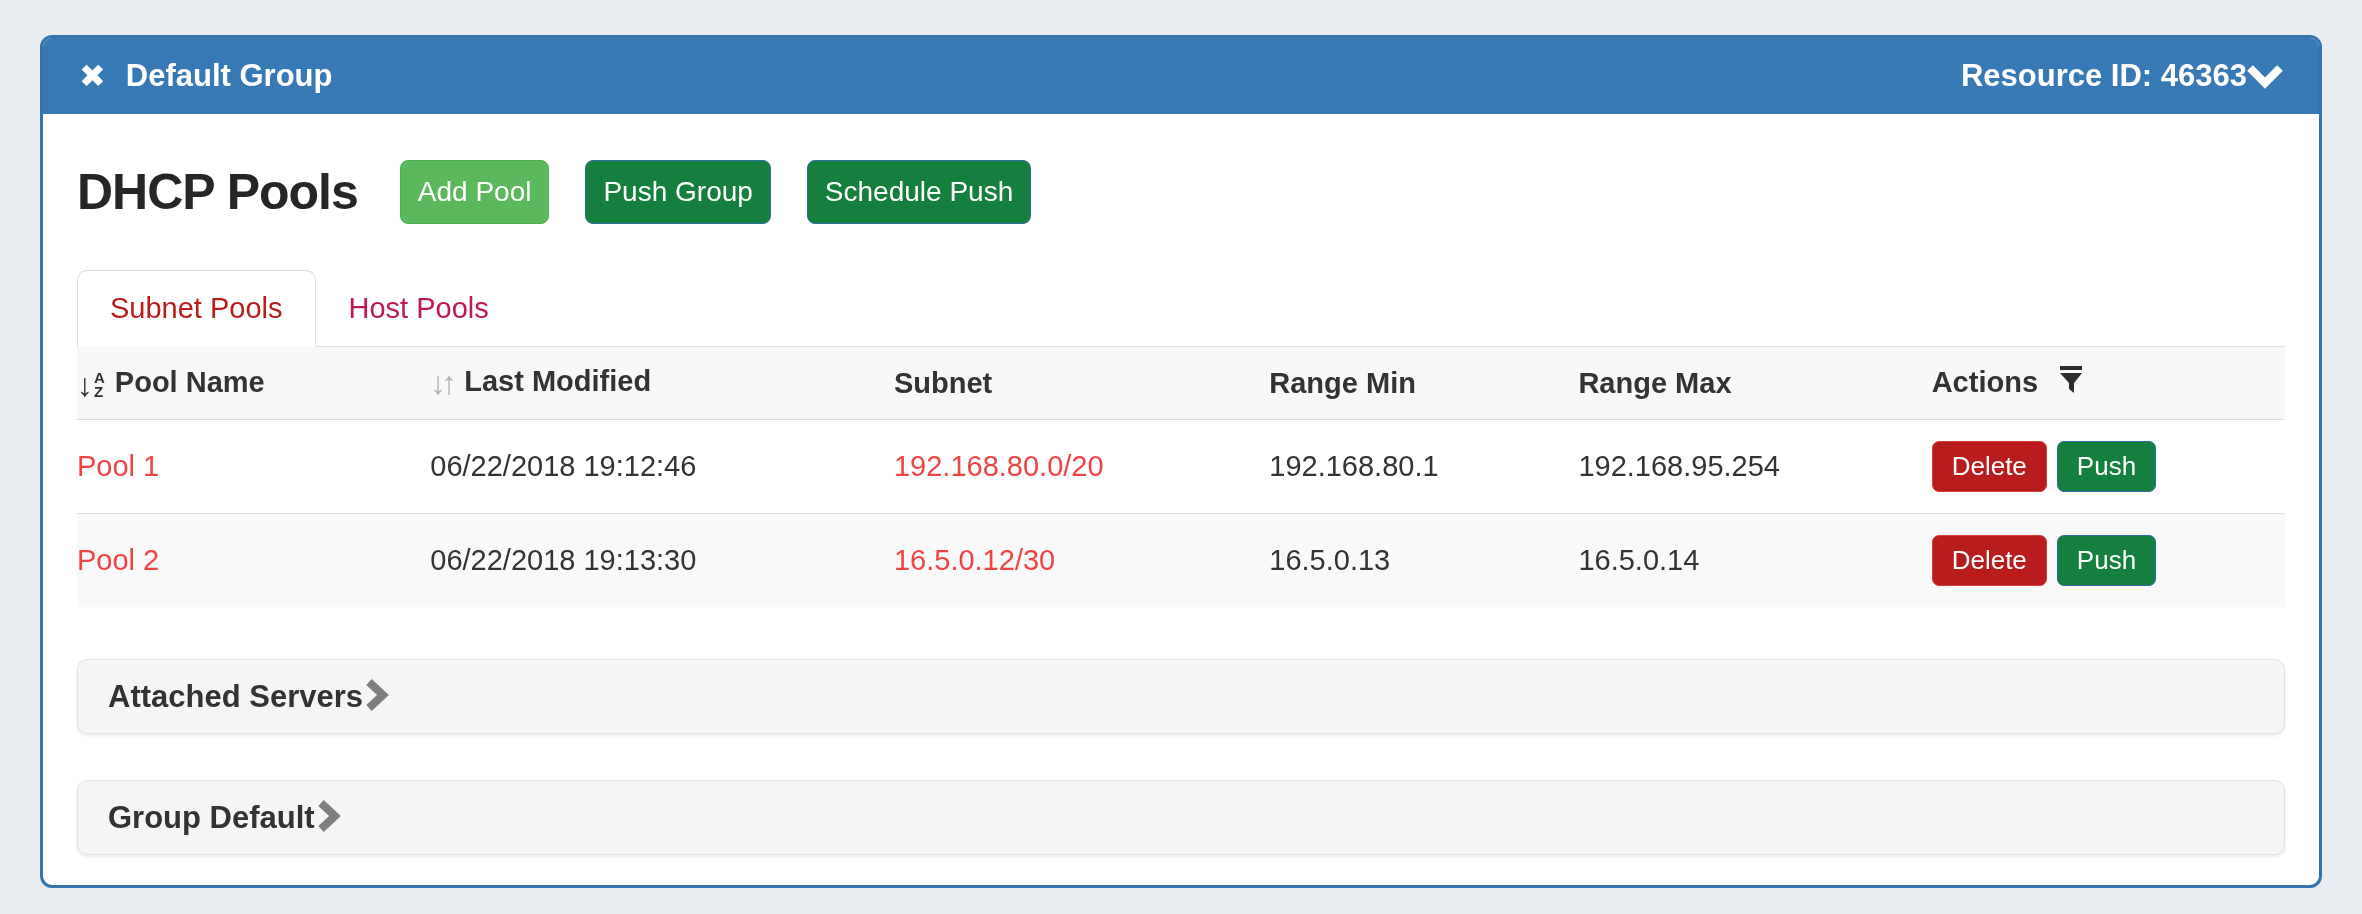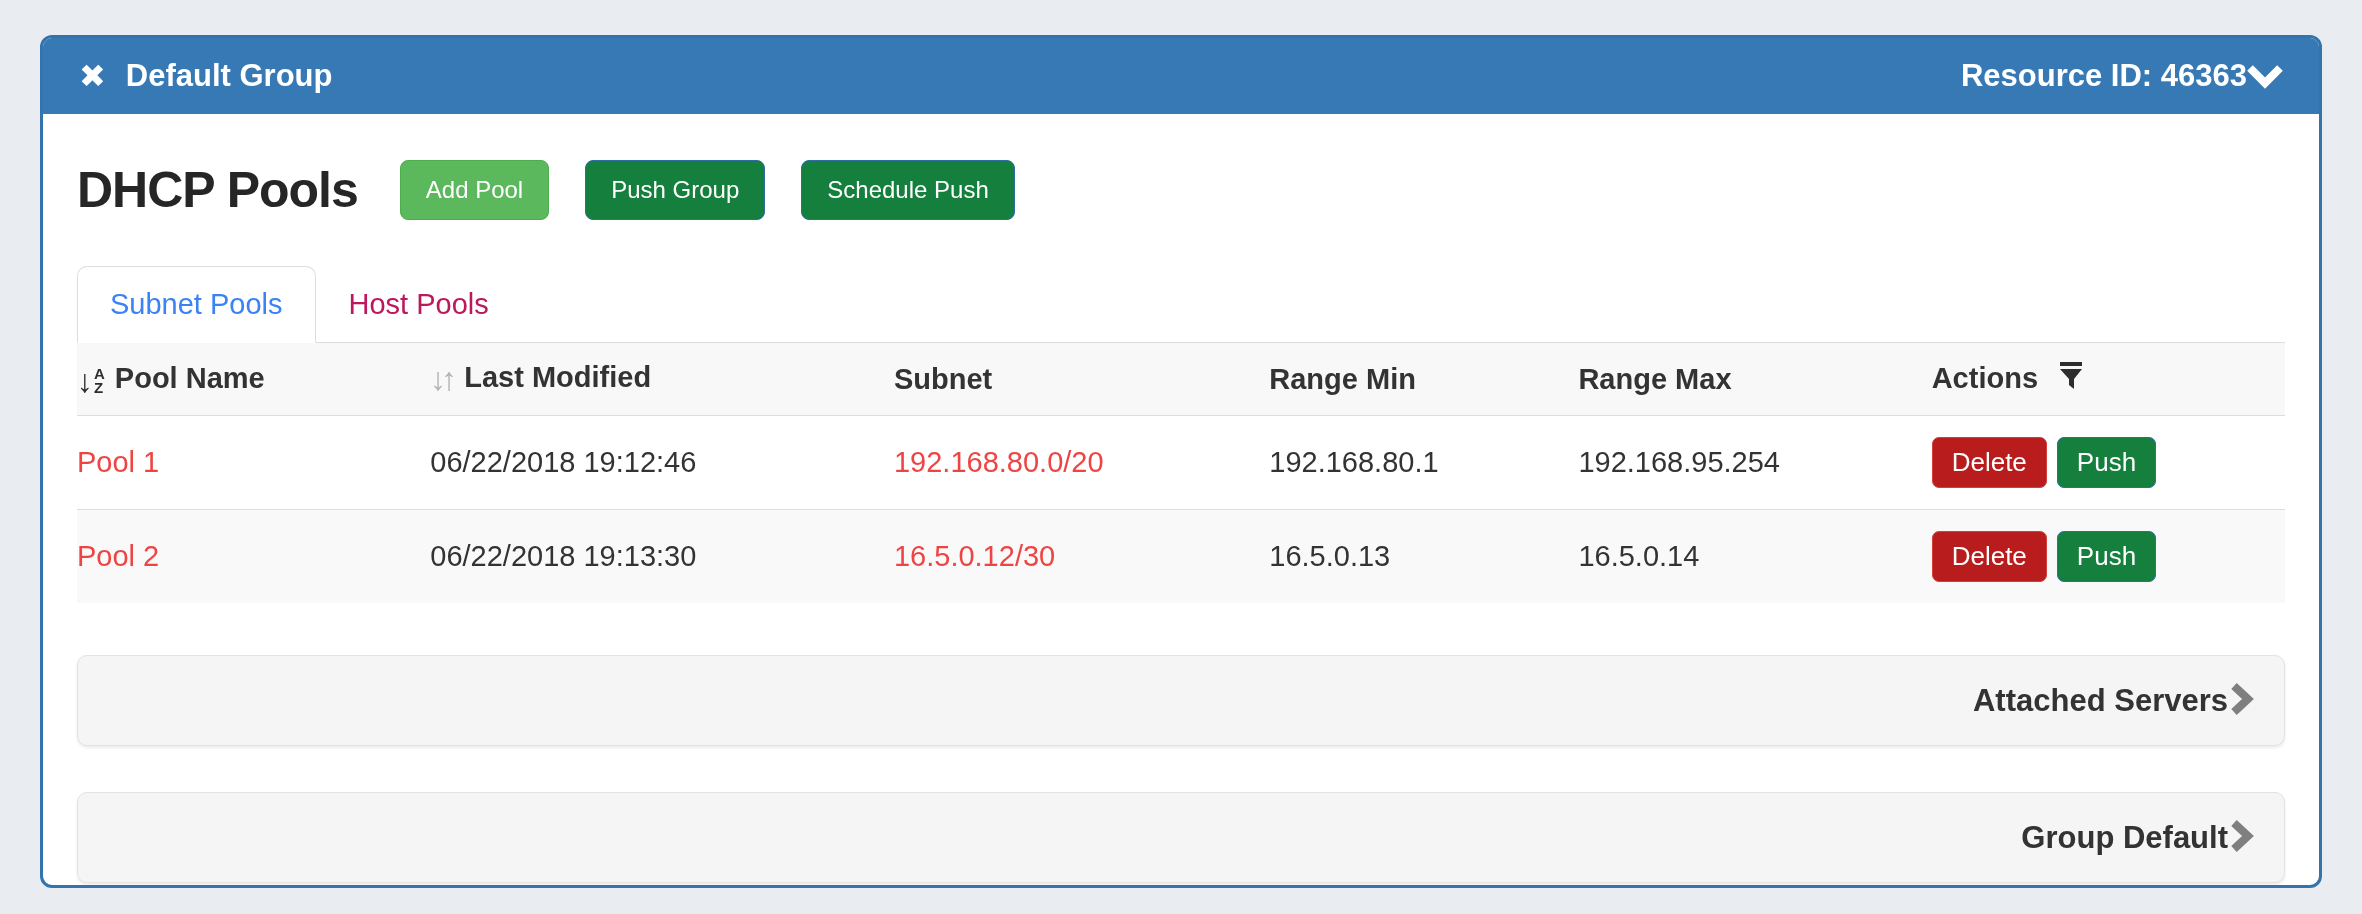--- a/index.html
+++ b/index.html
@@ -34,37 +34,37 @@
 
   .card-body { padding: 42px 34px 0 34px; }
 
   .title-row { display: flex; align-items: center; gap: 36px; margin: 4px 0 46px 0; }
   .page-title {
     font-size: 50px; font-weight: bold; color: #262626;
     margin: 0 6px 0 0; letter-spacing: -1px;
   }
   .btn {
     display: inline-block; color: #fff; text-align: center;
-    font-size: 24px; padding: 15px 25px;
+    font-size: 28px; padding: 15px 17px;
     border: 1px solid transparent; border-radius: 8px; cursor: pointer;
     font-family: inherit;
   }
   .btn-success { background: #5cb85c; border-color: #4cae4c; }
   .btn-primary { background: #15803d; border-color: #2e6da4; }
   .btn-danger  { background: #b91c1c; border-color: #d43f3a; }
   .btn-sm { font-size: 26px; padding: 9px 19px; border-radius: 7px; }
 
   .tabs { display: flex; border-bottom: 1px solid #ddd; }
   .tab {
     padding: 21px 32px; font-size: 29px; cursor: pointer;
     margin-bottom: -1px;
     border: 1px solid transparent;
     border-radius: 10px 10px 0 0;
   }
-  .tab.active { background: #fff; border-color: #ddd #ddd #fff #ddd; color: #3b82f6; }
+  .tab.active { background: #fff; border-color: #ddd #ddd #fff #ddd; color: #b91c1c; }
   .tab.inactive { color: #be185d; }
 
   table.pool-table { width: 100%; border-collapse: collapse; }
   .pool-table th {
     background: #f8f8f8;
     text-align: left; font-size: 29px; font-weight: bold; color: #333;
     padding: 17px 16px 17px 0;
     border-bottom: 1px solid #ddd;
     white-space: nowrap;
   }
@@ -82,23 +82,23 @@
   .sort-alpha .arrow { font-size: 32px; font-weight: bold; line-height: 1; color: #2d2d2d; }
   .sort-alpha .letters { display: flex; flex-direction: column; font-size: 15px; line-height: 14px; font-weight: bold; color: #2d2d2d; margin-left: 1px; }
   .sort-both { color: #b3b3b3; font-size: 32px; font-weight: bold; letter-spacing: -5px; margin-right: 12px; vertical-align: -3px; }
   .filter-icon { margin-left: 12px; vertical-align: -3px; cursor: pointer; }
 
   .accordion { margin-top: 52px; }
   .panel {
     background: #f5f5f5;
     border: 1px solid #e3e3e3;
     border-radius: 10px;
-    height: 91px;
+    height: 75px;
     padding: 0 30px;
-    display: flex; align-items: center; justify-content: flex-end;
+    display: flex; align-items: center; justify-content: flex-start;
     box-shadow: 0 2px 3px rgba(0,0,0,0.08);
     margin-bottom: 46px;
     cursor: pointer;
   }
   .panel-title { font-size: 31px; font-weight: bold; color: #333; }
 </style>
 </head>
 <body>
 
 <div class="card">

